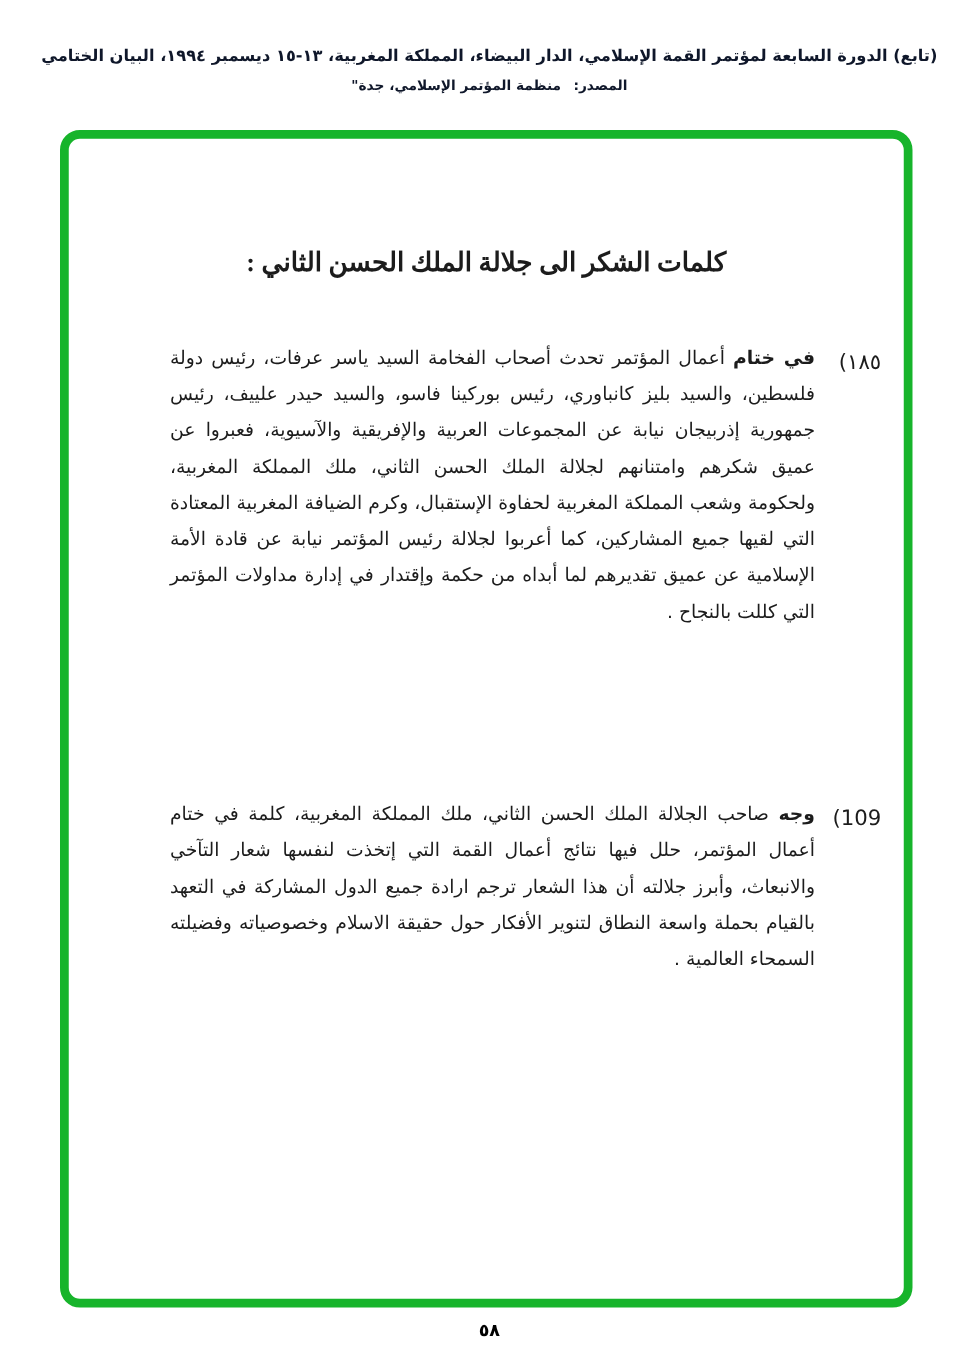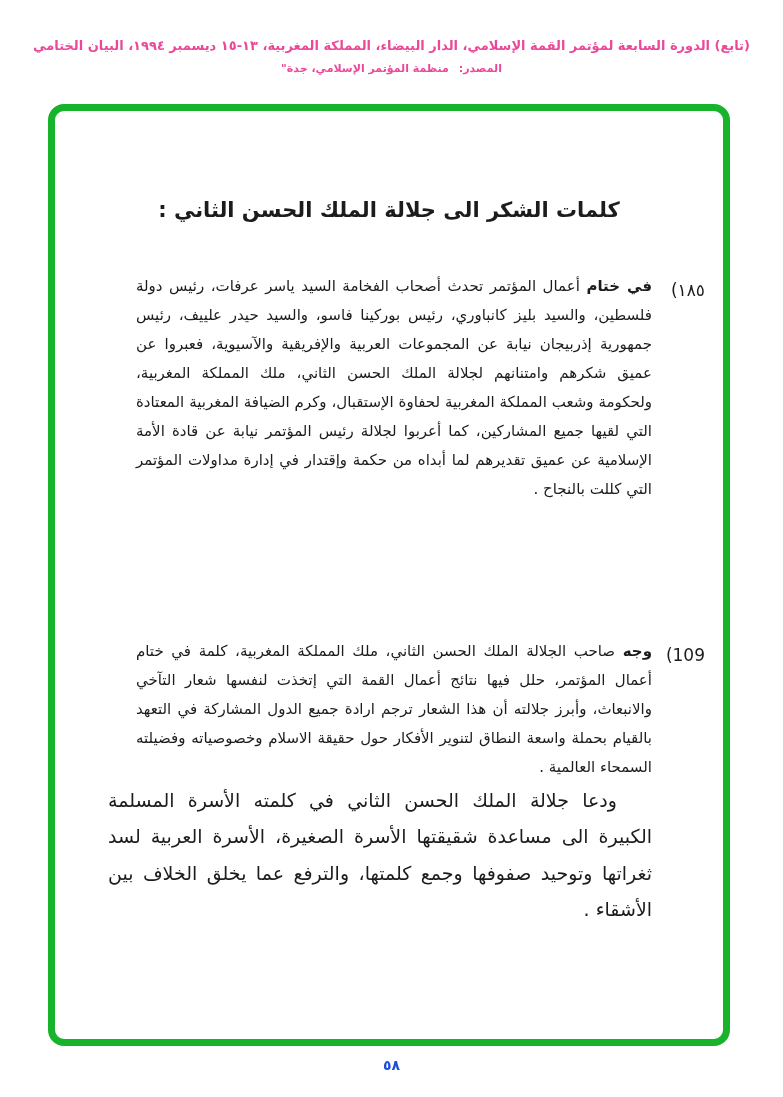--- a/index.html
+++ b/index.html
@@ -18,21 +18,21 @@
   }
 
   
   .doc-header {
     position: absolute;
     top: 36px;
     left: 0;
     right: 0;
     direction: rtl;
     text-align: center;
-    color: #ec4899;
+    color: #0f172a;
     font-weight: bold;
   }
   .header-line1 {
     font-size: 13px;
     letter-spacing: 0px;
     line-height: 20px;
   }
   .header-line2 {
     margin-top: 5px;
     font-size: 11px;
@@ -57,21 +57,21 @@
     position: absolute;
     left: 0;
     right: 0;
     direction: rtl;
     text-align: center;
     font-weight: bold;
     color: #1c1c1c;
     font-size: 21px;
     letter-spacing: 0.5px;
   }
-  .heading-1 { top: 87px; }
+  .heading-1 { top: 87px; font-family: Liberation Serif, serif; }
   .heading-2 { top: 487px; font-size: 20px; }
 
   .para {
     position: absolute;
     right: 18px;
     width: 597px;
     padding-right: 53px;
     box-sizing: border-box;
     direction: rtl;
     color: #1c1c1c;
@@ -106,21 +106,21 @@
 
   .page-number {
     position: absolute;
     top: 1057px;
     left: 0;
     right: 0;
     text-align: center;
     direction: rtl;
     font-size: 14px;
     font-weight: bold;
-    color: #1d4ed8;
+    color: #000000;
   }
 </style>
 </head>
 <body>
 
 <div class="page">
 
   <header class="doc-header">
     <div class="header-line1">(تابع) الدورة السابعة لمؤتمر القمة الإسلامي، الدار البيضاء، المملكة المغربية، ١٣-١٥ ديسمبر ١٩٩٤، البيان الختامي</div>
     <div class="header-line2">
@@ -141,20 +141,19 @@
       </div>
     </div>
 
 
     <div class="para para-186">
       <span class="para-num">109)</span>
       <div class="para-body">
         <span class="lead">وجه</span>
         <span>صاحب الجلالة الملك الحسن الثاني، ملك المملكة المغربية، كلمة في ختام أعمال المؤتمر، حلل فيها نتائج أعمال القمة التي إتخذت لنفسها شعار التآخي والانبعاث، وأبرز جلالته أن هذا الشعار ترجم ارادة جميع الدول المشاركة في التعهد بالقيام بحملة واسعة النطاق لتنوير الأفكار حول حقيقة الاسلام وخصوصياته وفضيلته السمحاء العالمية .</span>
       </div>
-      <div class="para-cont">ودعا جلالة الملك الحسن الثاني في كلمته الأسرة المسلمة الكبيرة الى مساعدة شقيقتها الأسرة الصغيرة، الأسرة العربية لسد ثغراتها وتوحيد صفوفها وجمع كلمتها، والترفع عما يخلق الخلاف بين الأشقاء .</div>
     </div>
 
   </div>
 
   <div class="page-number">٥٨</div>
 
 </div>
 
 </body></html>

